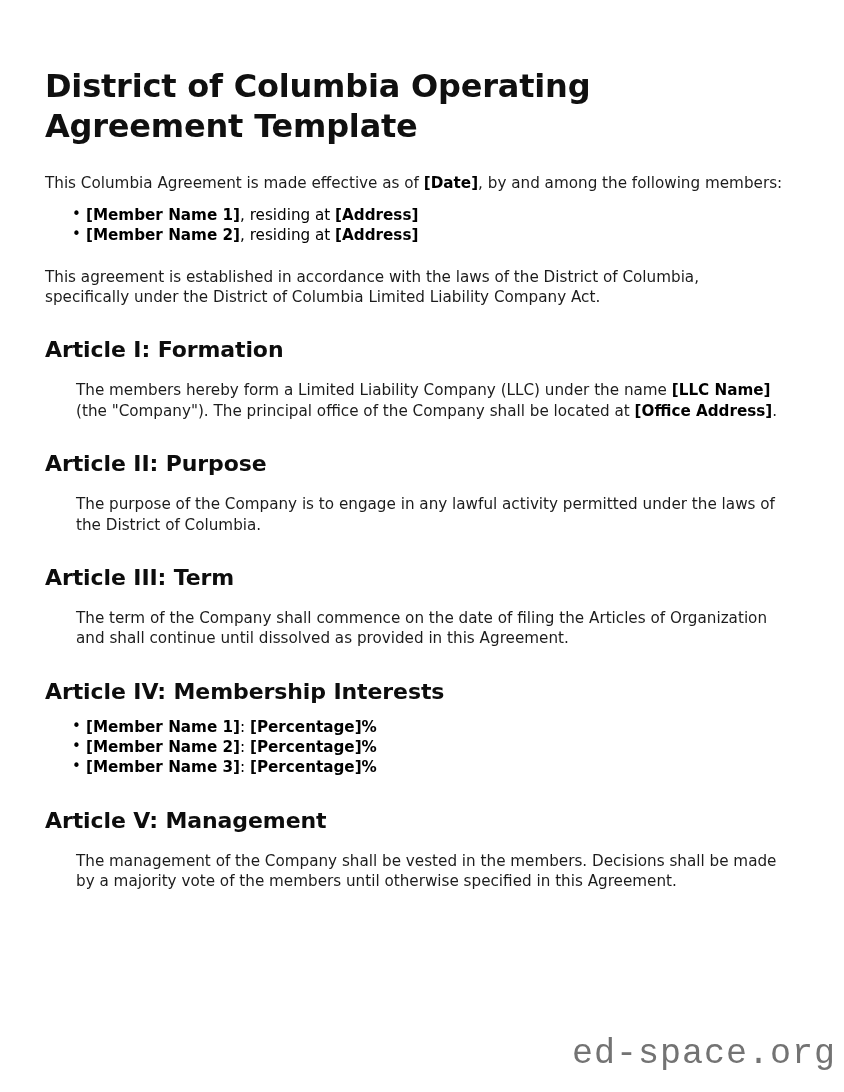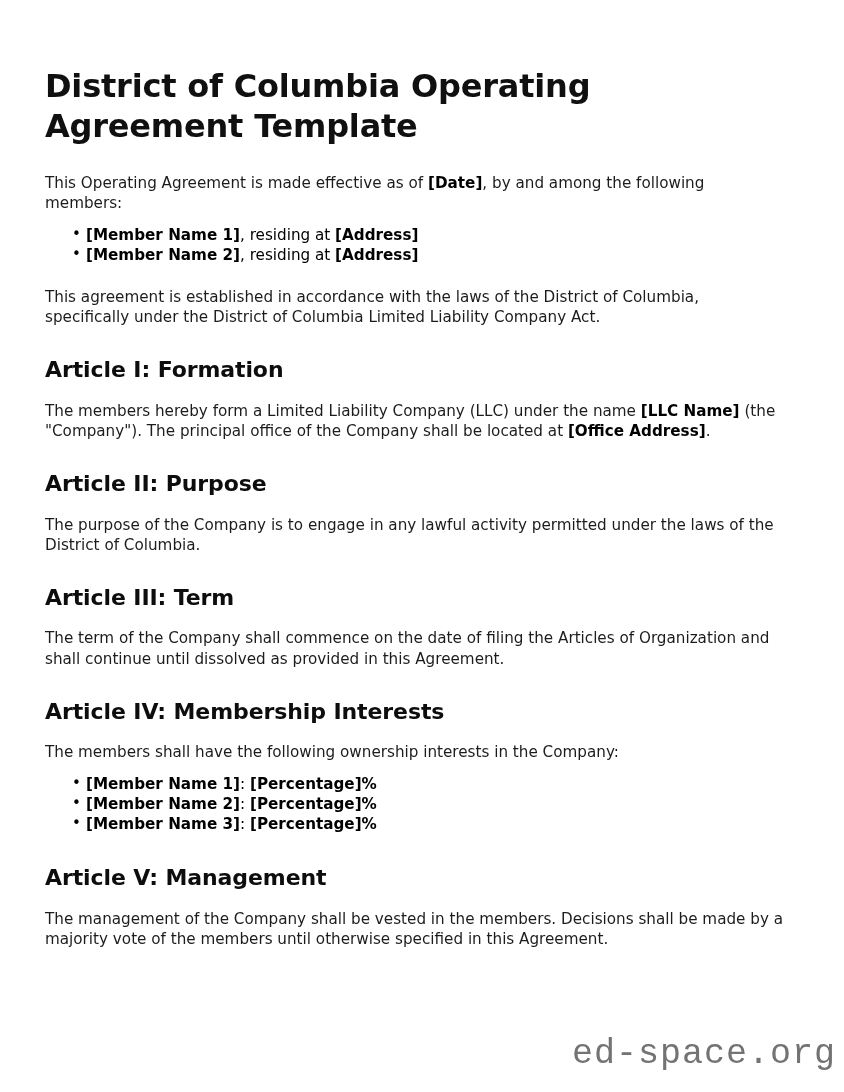--- a/index.html
+++ b/index.html
@@ -80,32 +80,32 @@
     position: absolute;
     right: 8px;
     bottom: 18px;
     font-family: "Liberation Mono", "DejaVu Sans Mono", monospace;
     font-size: 35px;
     letter-spacing: 1px;
     color: #737373;
     white-space: nowrap;
   }
   .para-1 { padding-top: 26px; }
-  .body-after-heading { padding-top: 17px; }
+  .body-after-heading { padding-top: 17px; margin-left: 31px; }
 </style>
 </head>
 <body>
 
 <div class="page">
   <div class="content">
 
     <h1 class="doc-title">District of Columbia Operating Agreement Template</h1>
 
     <p class="para para-1">
-      <span>This Operating Agreement is made effective as of </span><b>[Date]</b><span>, by and among the following members:</span>
+      <span>This Columbia Agreement is made effective as of </span><b>[Date]</b><span>, by and among the following members:</span>
     </p>
 
     <ul class="bullets">
       <li>
         <b>[Member Name 1]</b><span>, residing at </span><b>[Address]</b>
       </li>
       <li>
         <b>[Member Name 2]</b><span>, residing at </span><b>[Address]</b>
       </li>
     </ul>
@@ -117,21 +117,20 @@
       <span>The members hereby form a Limited Liability Company (LLC) under the name </span><b>[LLC Name]</b><span> (the "Company"). The principal office of the Company shall be located at </span><b>[Office Address]</b><span>.</span>
     </p>
 
     <h2 class="article-heading">Article II: Purpose</h2>
     <p class="para body-after-heading">The purpose of the Company is to engage in any lawful activity permitted under the laws of the District of Columbia.</p>
 
     <h2 class="article-heading">Article III: Term</h2>
     <p class="para body-after-heading">The term of the Company shall commence on the date of filing the Articles of Organization and shall continue until dissolved as provided in this Agreement.</p>
 
     <h2 class="article-heading">Article IV: Membership Interests</h2>
-    <p class="para body-after-heading">The members shall have the following ownership interests in the Company:</p>
     <ul class="bullets">
       <li>
         <b>[Member Name 1]</b><span>: </span><b>[Percentage]%</b>
       </li>
       <li>
         <b>[Member Name 2]</b><span>: </span><b>[Percentage]%</b>
       </li>
       <li>
         <b>[Member Name 3]</b><span>: </span><b>[Percentage]%</b>
       </li>

